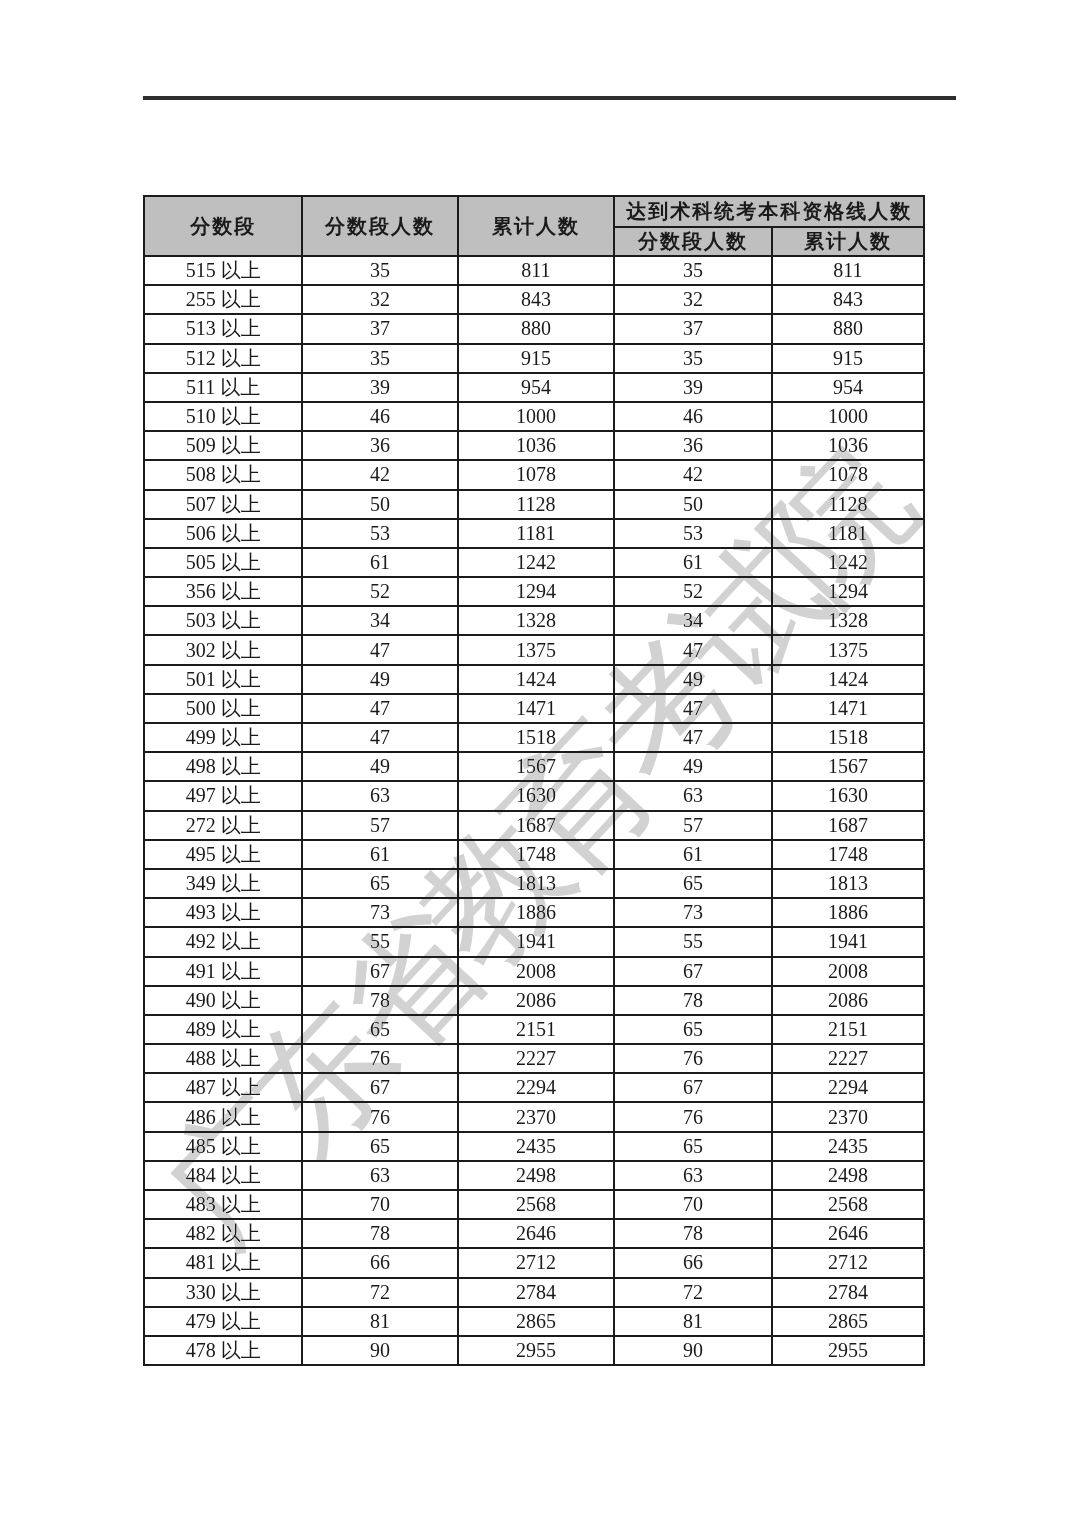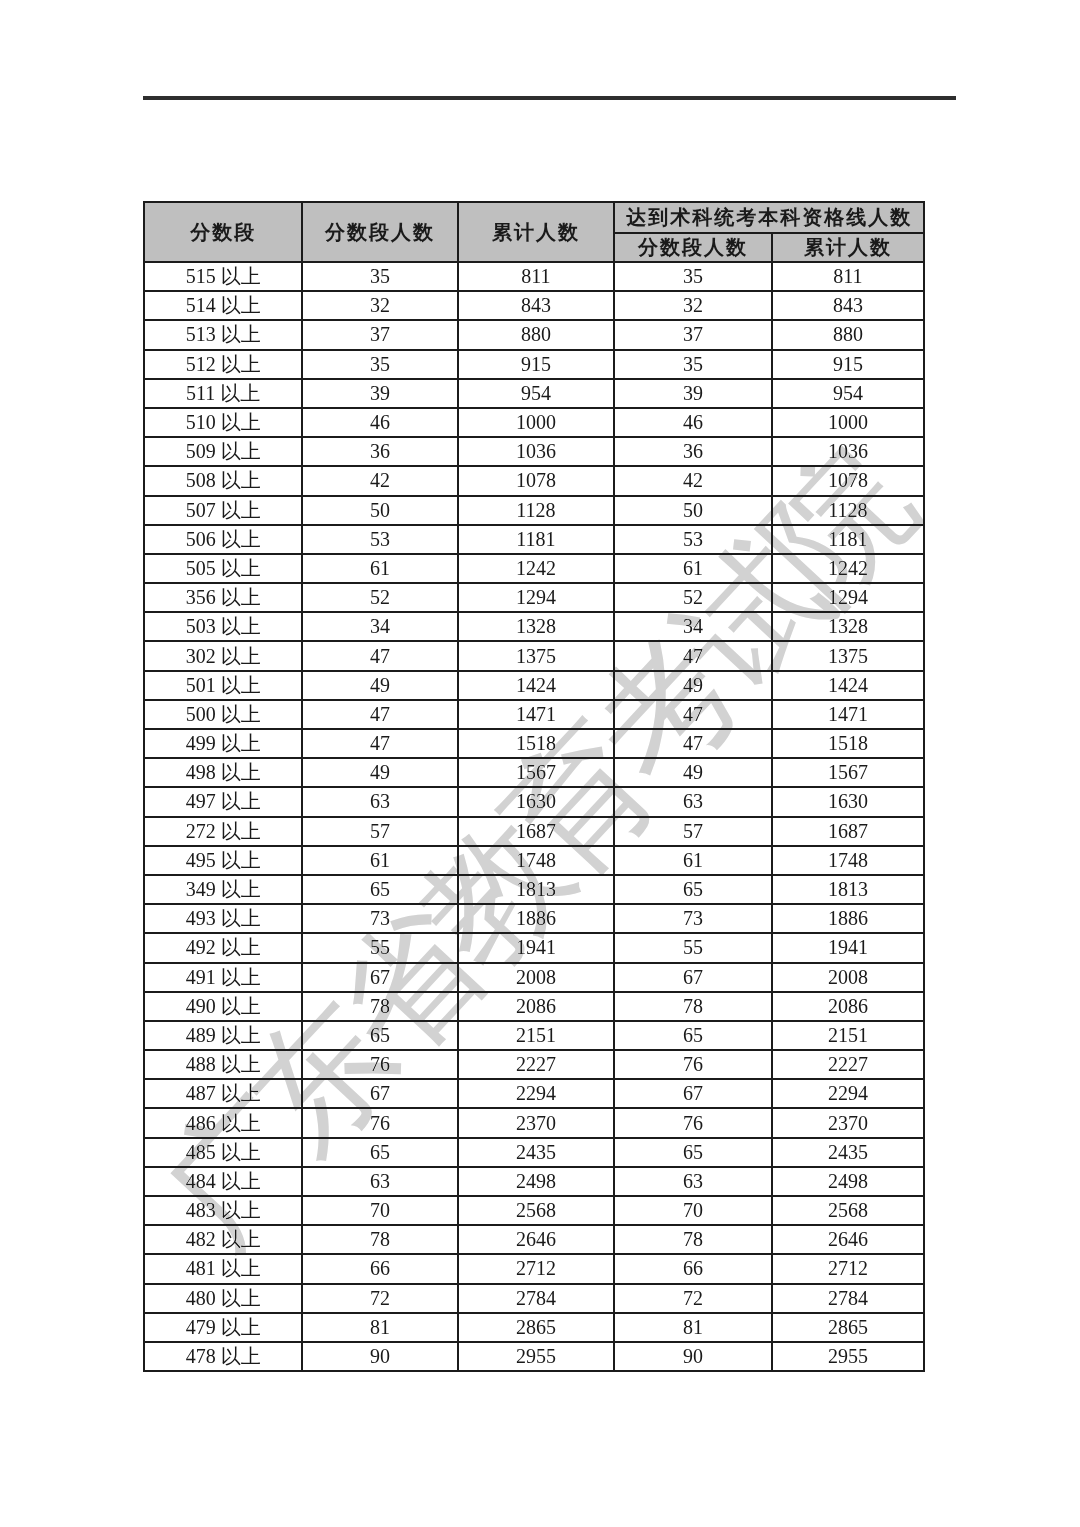--- a/index.html
+++ b/index.html
@@ -23,21 +23,20 @@
     height: 4px;
     background: var(--rule-color, #2e2e2e);
   }
   table.score-table {
     position: absolute;
     left: 143px;
     top: 195px;
     width: 782px;
     border-collapse: collapse;
     table-layout: fixed;
-    margin-top: 6px;
   }
   .score-table col.c1 { width: 20.3%; }
   .score-table col.c2 { width: 19.9%; }
   .score-table col.c3 { width: 20.1%; }
   .score-table col.c4 { width: 20.2%; }
   .score-table col.c5 { width: 19.5%; }
   .score-table th, .score-table td {
     border: 2px solid var(--border-color, #1b1b1b);
     text-align: center;
     vertical-align: middle;
@@ -103,21 +102,21 @@
   <tbody>
   <tr>
     <td>515 以上</td>
     <td>35</td>
     <td>811</td>
     <td>35</td>
     <td>811</td>
   </tr>
 
   <tr>
-    <td>514 以上</td>
+    <td>255 以上</td>
     <td>32</td>
     <td>843</td>
     <td>32</td>
     <td>843</td>
   </tr>
 
   <tr>
     <td>513 以上</td>
     <td>37</td>
     <td>880</td>
@@ -375,21 +374,21 @@
 
   <tr>
     <td>481 以上</td>
     <td>66</td>
     <td>2712</td>
     <td>66</td>
     <td>2712</td>
   </tr>
 
   <tr>
-    <td>480 以上</td>
+    <td>330 以上</td>
     <td>72</td>
     <td>2784</td>
     <td>72</td>
     <td>2784</td>
   </tr>
 
   <tr>
     <td>479 以上</td>
     <td>81</td>
     <td>2865</td>

